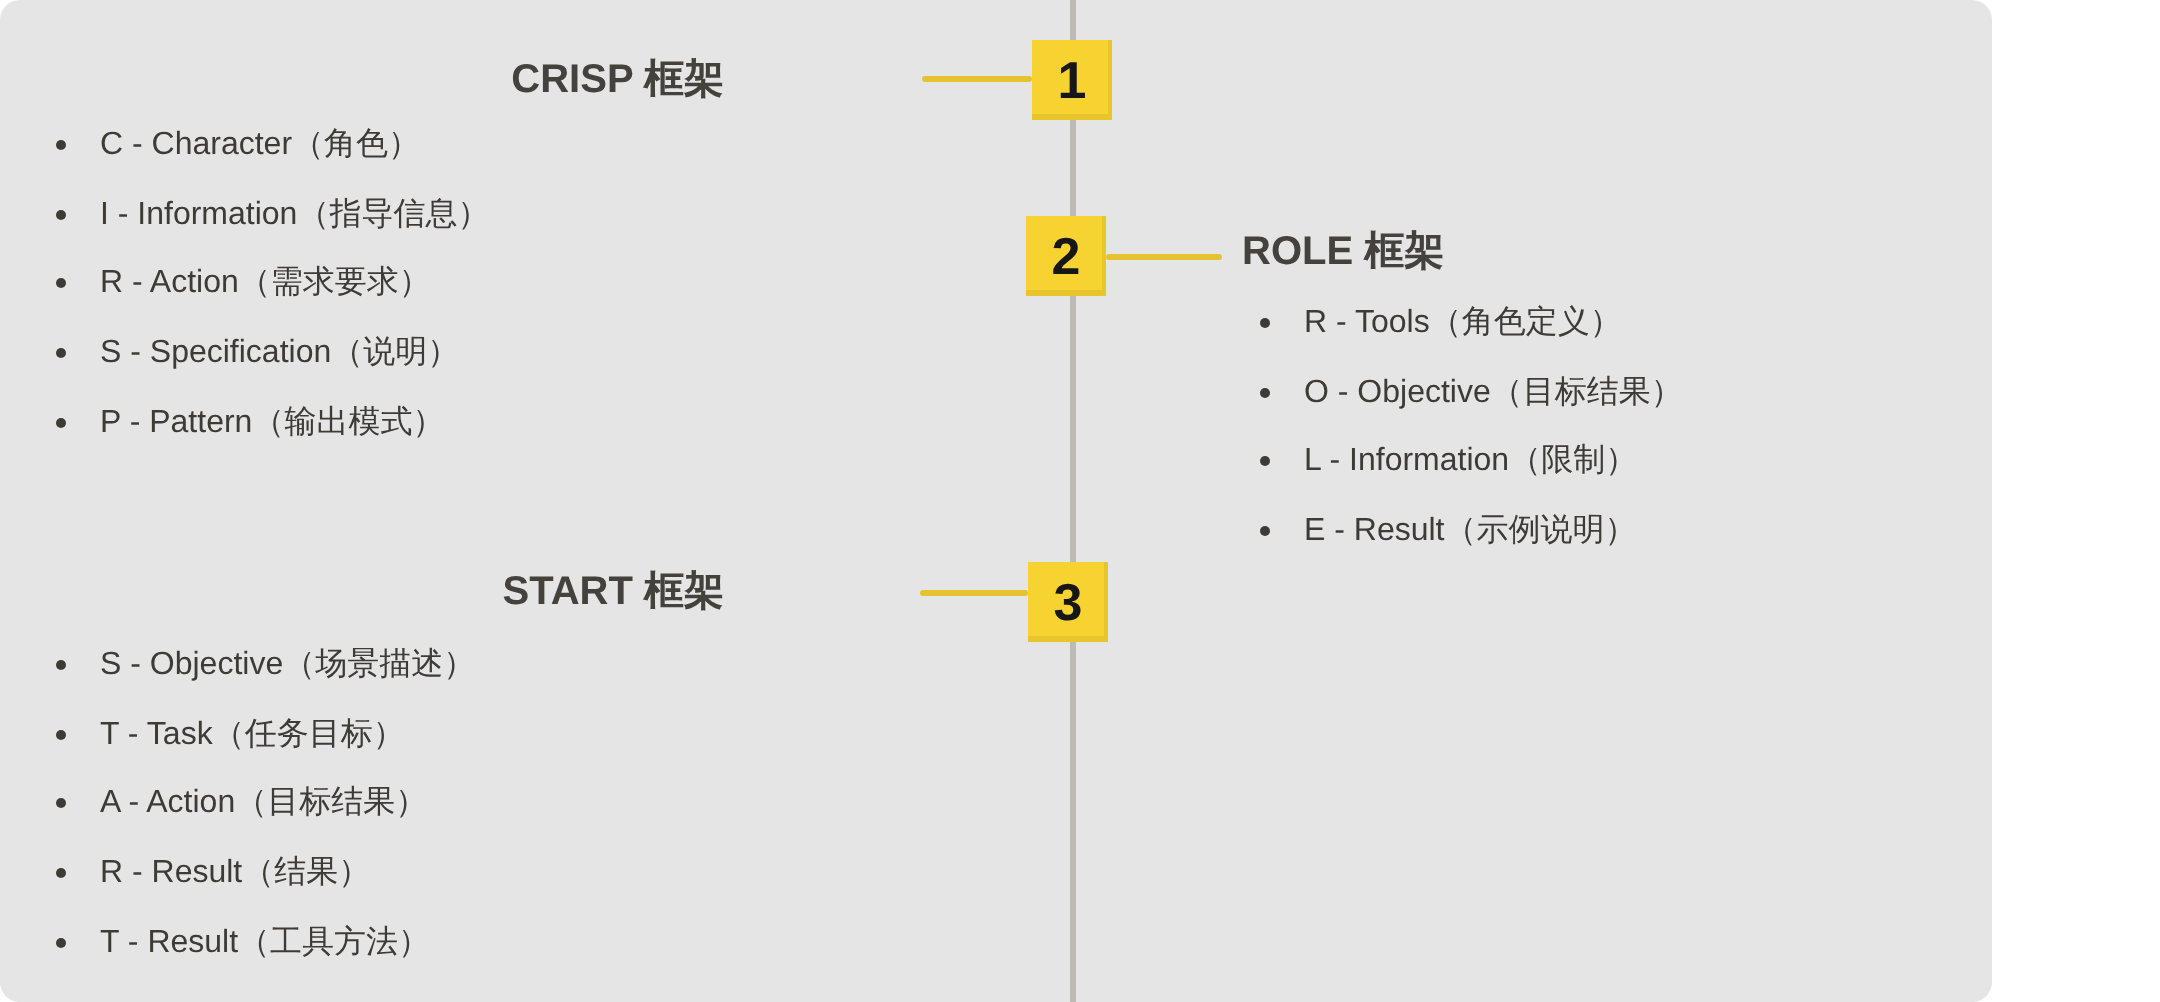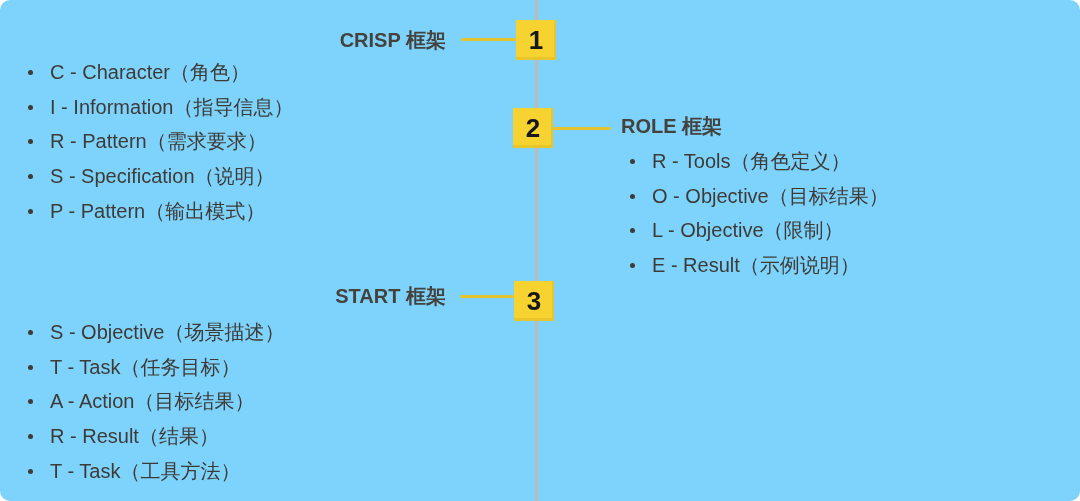--- a/index.html
+++ b/index.html
@@ -1,19 +1,19 @@
 <!DOCTYPE html>
 <html><head>
 <meta charset="utf-8">
 <style>
   html,body{margin:0;padding:0;background:#ffffff;}
   .canvas{
     position:relative;
-    width:1080px;height:501px;
-    background:#7dd3fc;
+    width:996px;height:501px;
+    background:#e5e5e5;
     border-radius:10px;
     overflow:hidden;
     font-family:"Liberation Sans","DejaVu Sans",sans-serif;
     color:#3E3B37;
   }
   .vline{
     position:absolute;
     left:535px;top:0;bottom:0;width:3px;
     background:#BEBBB4;
     z-index:1;
@@ -48,21 +48,21 @@
   .frame-title.t3{right:634px;top:284px;text-align:left;}
   .list{
     position:absolute;z-index:2;
   }
   .list.l1{left:24px;top:55px;}
   .list.l2{left:626px;top:144px;}
   .list.l3{left:24px;top:315px;}
   .li{
     display:flex;align-items:center;
     height:34.7px;
-    font-size:20px;
+    font-size:16px;
     white-space:nowrap;
   }
   .dot{
     width:5px;height:5px;border-radius:50%;
     background:#3E3B37;
     margin-left:4px;margin-right:17px;
     flex:0 0 auto;
   }
   .li-text{color:#3E3B37;}
 </style>
@@ -82,21 +82,21 @@
     <div class="li">
         <span class="dot"></span>
         <span class="li-text">C - Character（角色）</span>
       </div>
     <div class="li">
         <span class="dot"></span>
         <span class="li-text">I - Information（指导信息）</span>
       </div>
     <div class="li">
         <span class="dot"></span>
-        <span class="li-text">R - Pattern（需求要求）</span>
+        <span class="li-text">R - Action（需求要求）</span>
       </div>
     <div class="li">
         <span class="dot"></span>
         <span class="li-text">S - Specification（说明）</span>
       </div>
     <div class="li">
         <span class="dot"></span>
         <span class="li-text">P - Pattern（输出模式）</span>
       </div>
   </div>
@@ -110,21 +110,21 @@
     <div class="li">
         <span class="dot"></span>
         <span class="li-text">R - Tools（角色定义）</span>
       </div>
     <div class="li">
         <span class="dot"></span>
         <span class="li-text">O - Objective（目标结果）</span>
       </div>
     <div class="li">
         <span class="dot"></span>
-        <span class="li-text">L - Objective（限制）</span>
+        <span class="li-text">L - Information（限制）</span>
       </div>
     <div class="li">
         <span class="dot"></span>
         <span class="li-text">E - Result（示例说明）</span>
       </div>
   </div>
 
   <div class="frame-title t3">START 框架</div>
   <div class="connector c3"></div>
   <div class="numbox n3">
@@ -142,17 +142,17 @@
     <div class="li">
         <span class="dot"></span>
         <span class="li-text">A - Action（目标结果）</span>
       </div>
     <div class="li">
         <span class="dot"></span>
         <span class="li-text">R - Result（结果）</span>
       </div>
     <div class="li">
         <span class="dot"></span>
-        <span class="li-text">T - Task（工具方法）</span>
+        <span class="li-text">T - Result（工具方法）</span>
       </div>
   </div>
 
 </div>
 
 </body></html>

